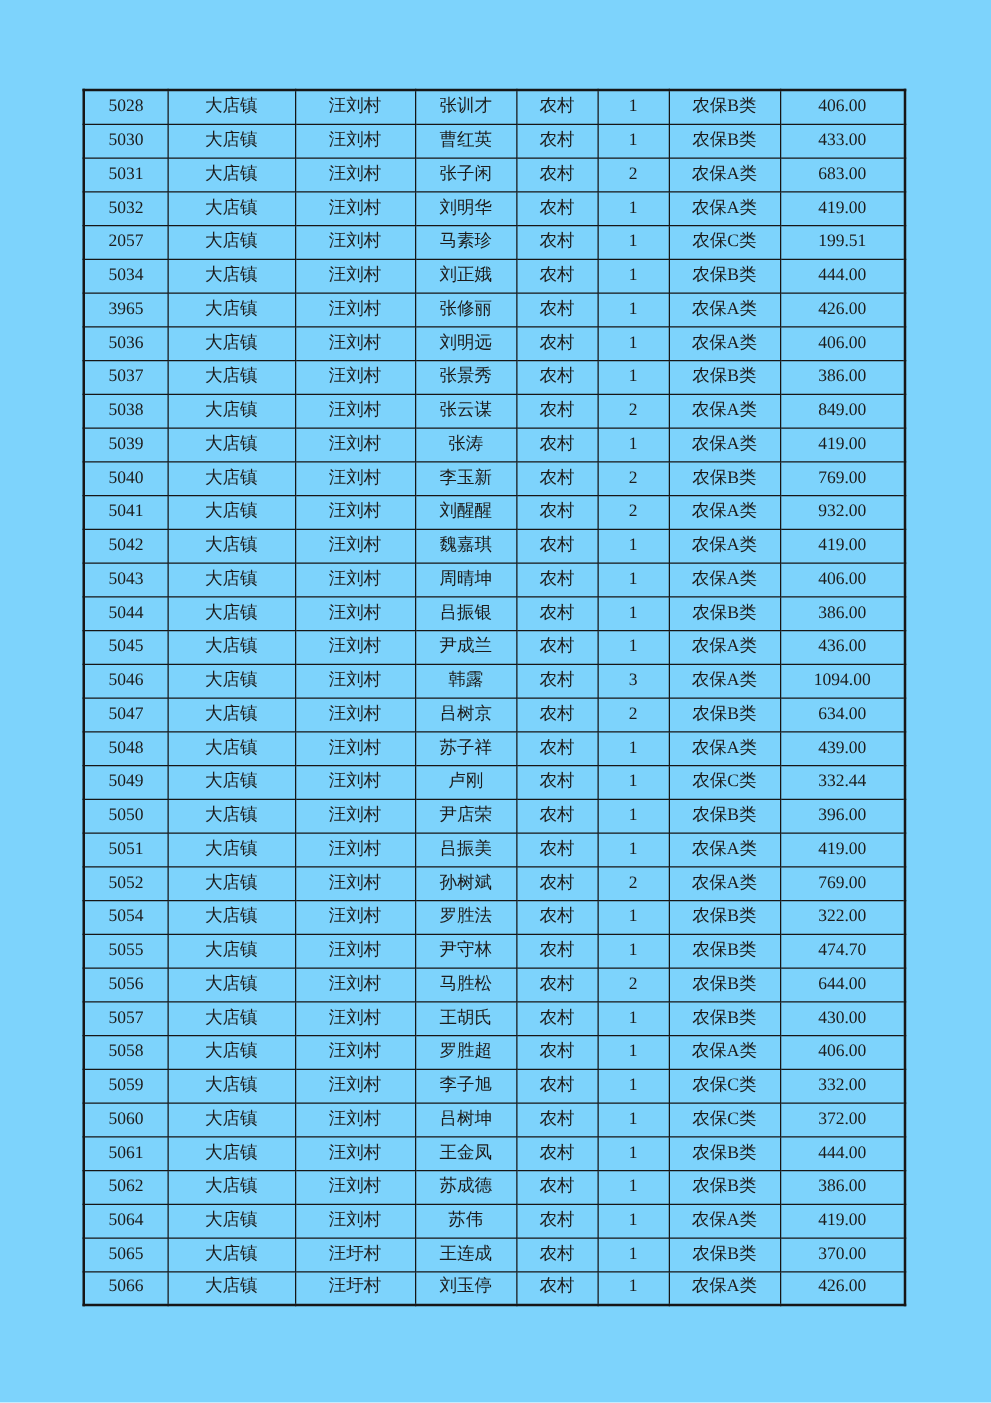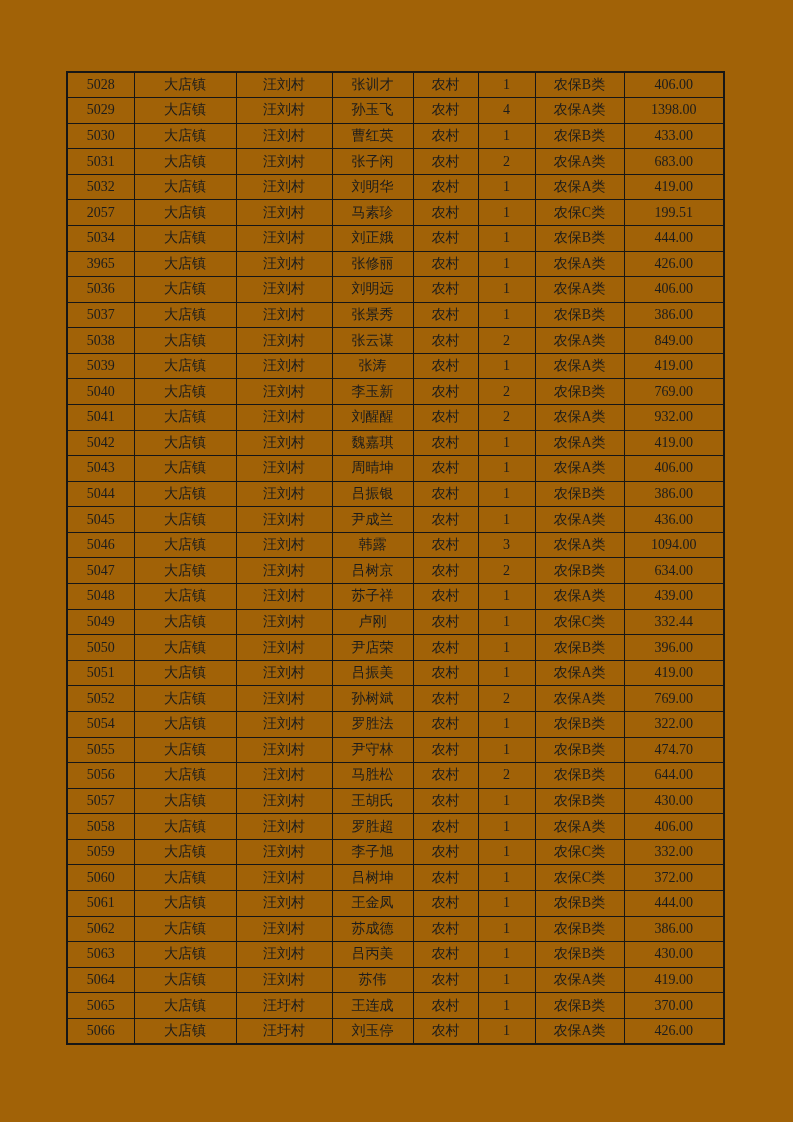--- a/index.html
+++ b/index.html
@@ -4,21 +4,21 @@
 <style>
   html, body {
     margin: 0;
     padding: 0;
     background: #ffffff;
   }
   .page {
     position: relative;
     width: 793px;
     height: 1122px;
-    background: #a16207;
+    background: #7dd3fc;
     font-family: "Liberation Serif", "DejaVu Serif", serif;
     color: #1c1c1c;
     overflow: hidden;
   }
   table.roster {
     position: absolute;
     left: 66px;
     top: 71px;
     width: 657px;
     height: 974px;
@@ -64,30 +64,20 @@
           <td>5028</td>
           <td>大店镇</td>
           <td>汪刘村</td>
           <td>张训才</td>
           <td>农村</td>
           <td>1</td>
           <td>农保B类</td>
           <td>406.00</td>
         </tr>
         <tr>
-          <td>5029</td>
-          <td>大店镇</td>
-          <td>汪刘村</td>
-          <td>孙玉飞</td>
-          <td>农村</td>
-          <td>4</td>
-          <td>农保A类</td>
-          <td>1398.00</td>
-        </tr>
-        <tr>
           <td>5030</td>
           <td>大店镇</td>
           <td>汪刘村</td>
           <td>曹红英</td>
           <td>农村</td>
           <td>1</td>
           <td>农保B类</td>
           <td>433.00</td>
         </tr>
         <tr>
@@ -392,30 +382,20 @@
         </tr>
         <tr>
           <td>5062</td>
           <td>大店镇</td>
           <td>汪刘村</td>
           <td>苏成德</td>
           <td>农村</td>
           <td>1</td>
           <td>农保B类</td>
           <td>386.00</td>
-        </tr>
-        <tr>
-          <td>5063</td>
-          <td>大店镇</td>
-          <td>汪刘村</td>
-          <td>吕丙美</td>
-          <td>农村</td>
-          <td>1</td>
-          <td>农保B类</td>
-          <td>430.00</td>
         </tr>
         <tr>
           <td>5064</td>
           <td>大店镇</td>
           <td>汪刘村</td>
           <td>苏伟</td>
           <td>农村</td>
           <td>1</td>
           <td>农保A类</td>
           <td>419.00</td>

